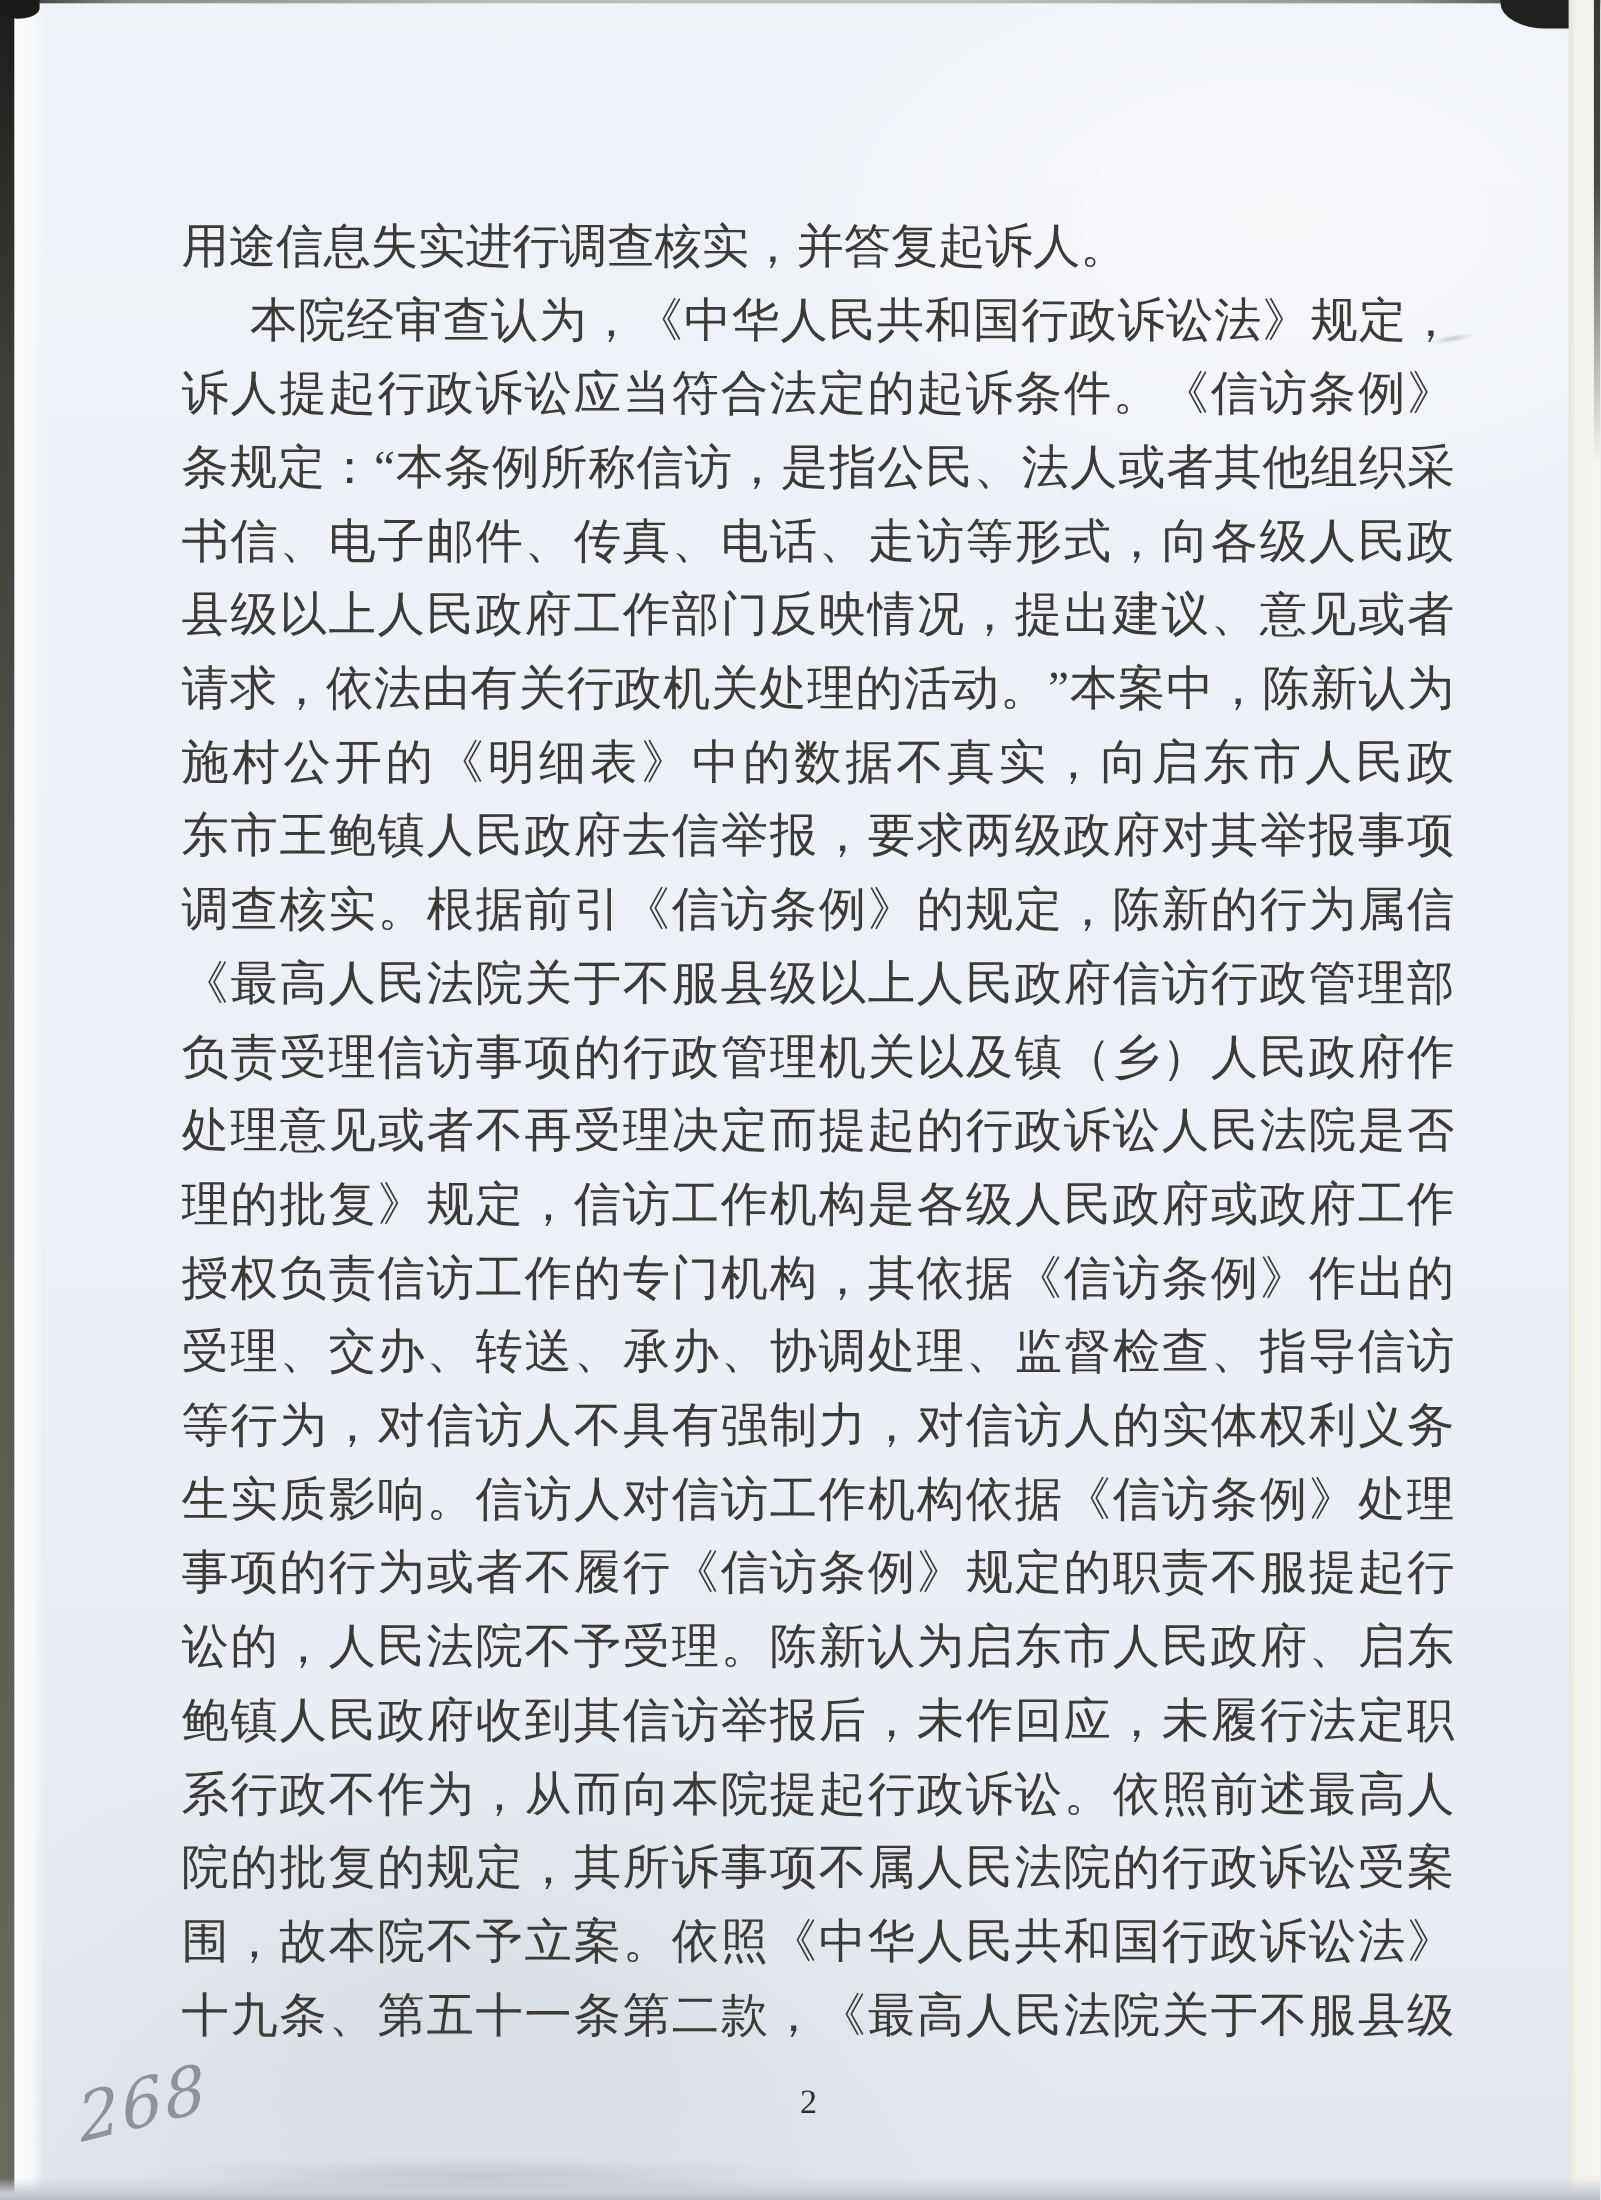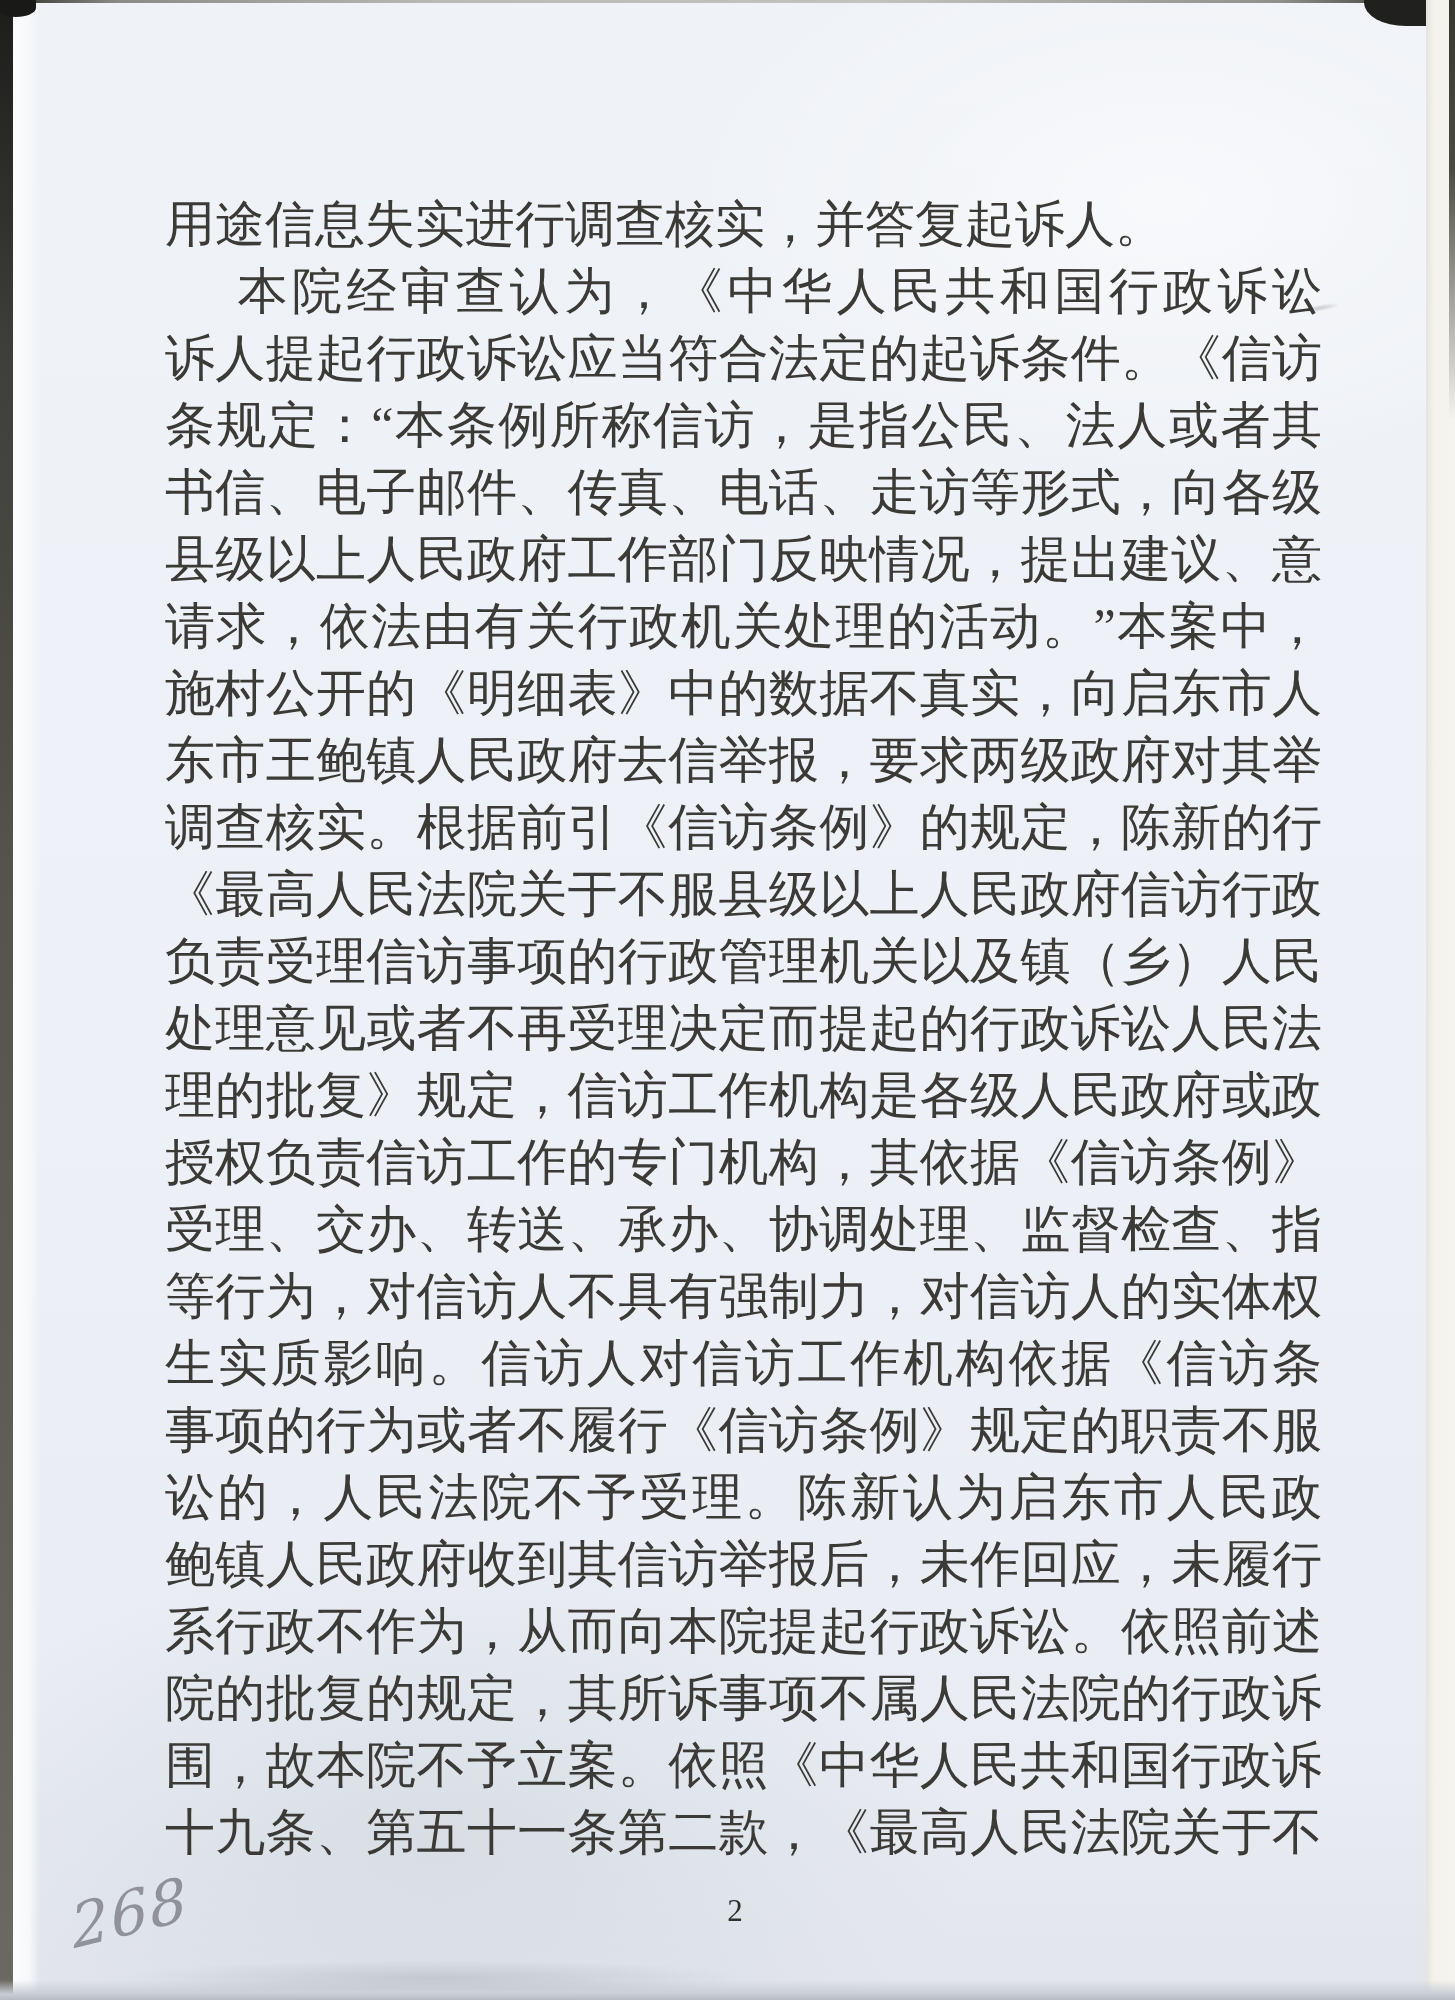--- a/index.html
+++ b/index.html
@@ -61,21 +61,21 @@
     background: radial-gradient(ellipse 450px 26px at 35% 80%, rgba(167,173,182,0.45), rgba(167,173,182,0) 70%);
   }
 
   
   .text-block {
     position: absolute;
     left: 165px;
     top: 191px;
     width: 1157px;
     color: #3b3a36;
-    font-size: 50px;
+    font-size: 43px;
     letter-spacing: 0;
   }
   .line {
     height: 67px;
     line-height: 67px;
     white-space: nowrap;
     text-align: justify;
   }
   .line.full {
     white-space: normal;

